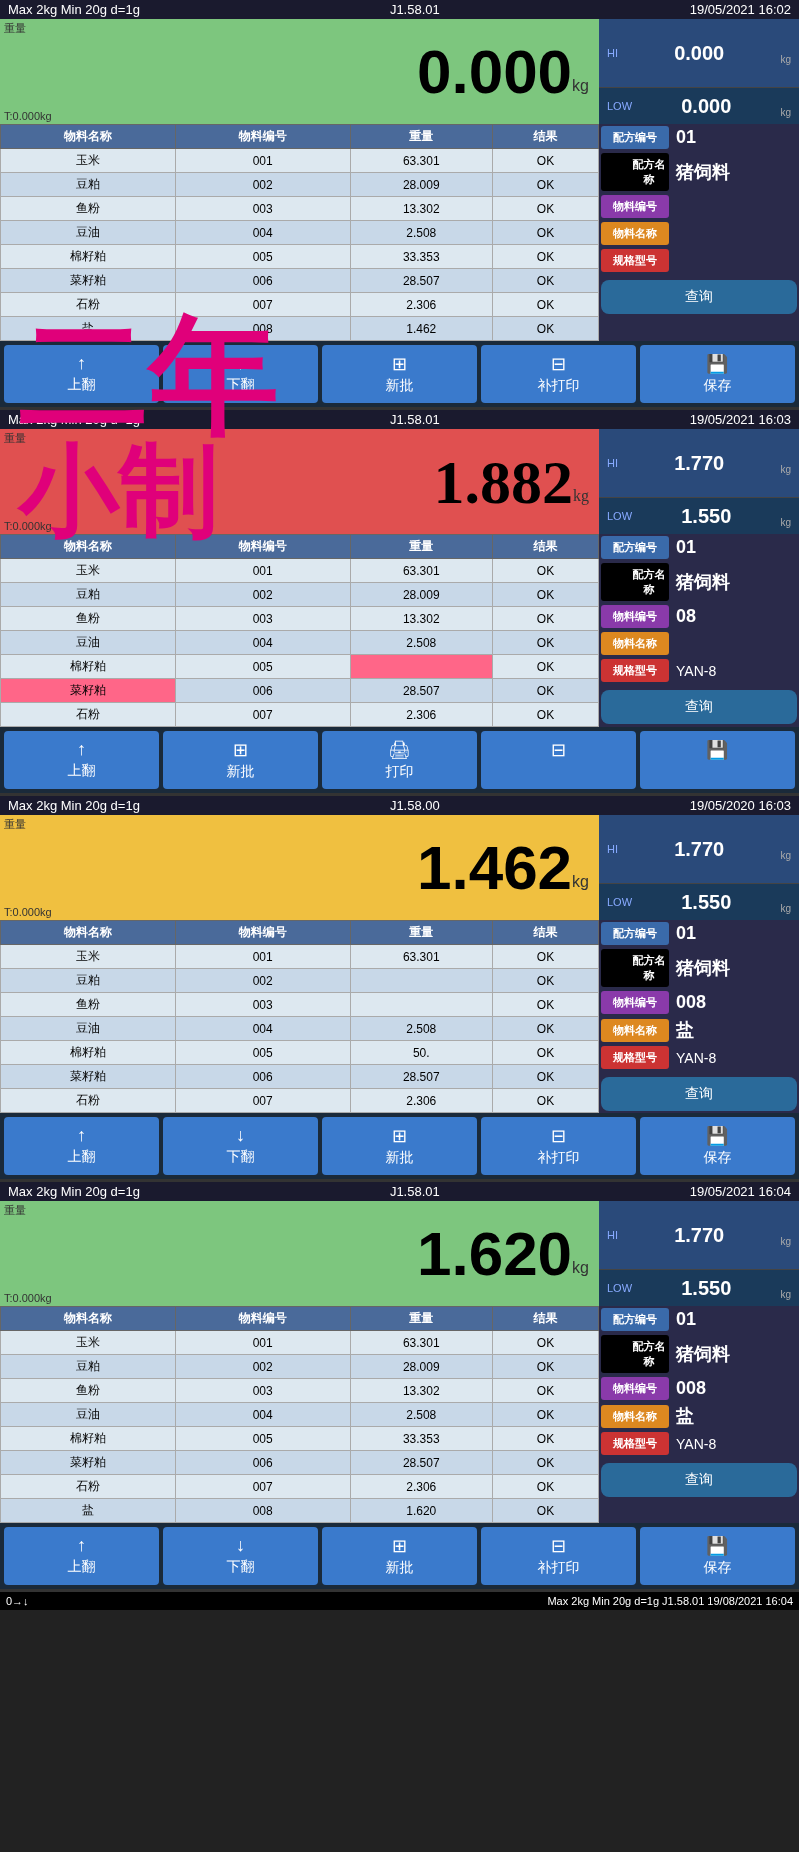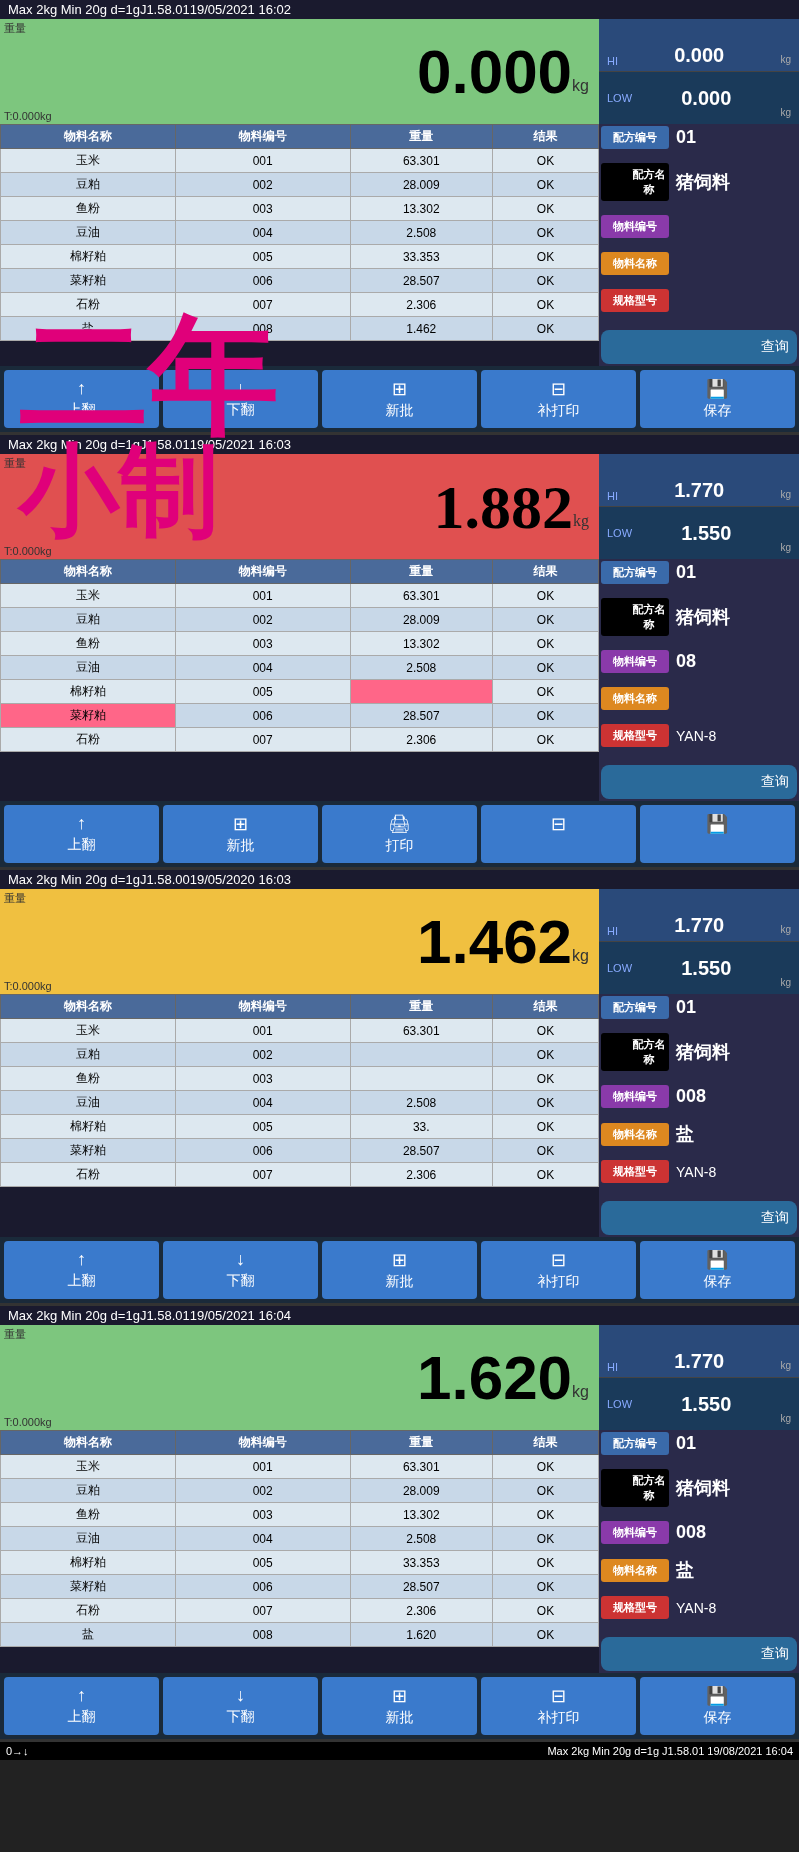--- a/index.html
+++ b/index.html
@@ -48,21 +48,21 @@
       width: 799px;
       background: #1a1a2e;
       border-bottom: 3px solid #333;
       position: relative;
     }
 
     
     .top-bar {
       background: #1a1a2e;
       display: flex;
-      justify-content: flex-start;
+      justify-content: space-between;
       align-items: center;
       padding: 2px 8px;
       color: #fff;
       font-size: 13px;
     }
 
     
     .weight-section {
       display: flex;
       height: 105px;
@@ -113,22 +113,22 @@
       width: 200px;
       background: #2a2a4a;
       display: flex;
       flex-direction: column;
     }
     .weight-hi {
       flex: 1;
       background: #2a4a7a;
       display: flex;
       justify-content: space-between;
-      align-items: flex-end;
-      padding: 4px 8px;
+      align-items: center;
+      padding: 20px 8px;
       border-bottom: 1px solid #444;
     }
     .weight-low {
       flex: 1;
       background: #1a3a5a;
       display: flex;
       justify-content: space-between;
       align-items: center;
       padding: 4px 8px;
     }
@@ -177,21 +177,21 @@
       display: flex;
     }
     .table-left {
       flex: 1;
     }
     .table-right {
       width: 200px;
       background: #2a2a4a;
       display: flex;
       flex-direction: column;
-      gap: 12px;
+      gap: 2px;
       padding: 2px;
     }
 
     .info-row {
       display: flex;
       align-items: center;
       gap: 3px;
       margin-bottom: 2px;
     }
     .info-label {
@@ -214,21 +214,21 @@
       color: #fff;
       font-size: 14px;
       padding-left: 4px;
     }
     .info-value.large { font-size: 18px; font-weight: bold; }
 
     .query-btn {
       background: #2a6a9a;
       color: #fff;
       font-size: 14px;
-      text-align: right;
+      text-align: center;
       padding: 8px;
       border-radius: 8px;
       margin-top: 4px;
       cursor: pointer;
     }
 
     
     .btn-row {
       display: flex;
       background: #1a2a3a;
@@ -634,21 +634,21 @@
               </tr>
               <tr>
                 <td>豆油</td>
                 <td>004</td>
                 <td>2.508</td>
                 <td>OK</td>
               </tr>
               <tr>
                 <td>棉籽粕</td>
                 <td>005</td>
-                <td>33.</td>
+                <td>50.</td>
                 <td>OK</td>
               </tr>
               <tr>
                 <td>菜籽粕</td>
                 <td>006</td>
                 <td>28.507</td>
                 <td>OK</td>
               </tr>
               <tr>
                 <td>石粉</td>

